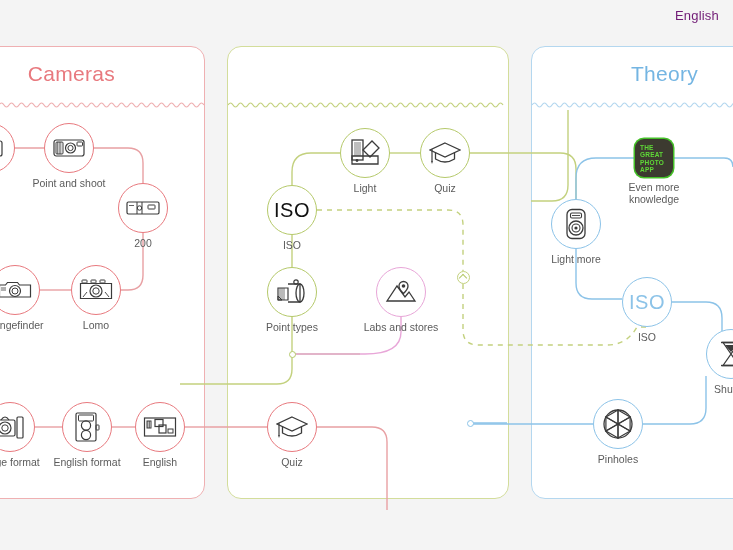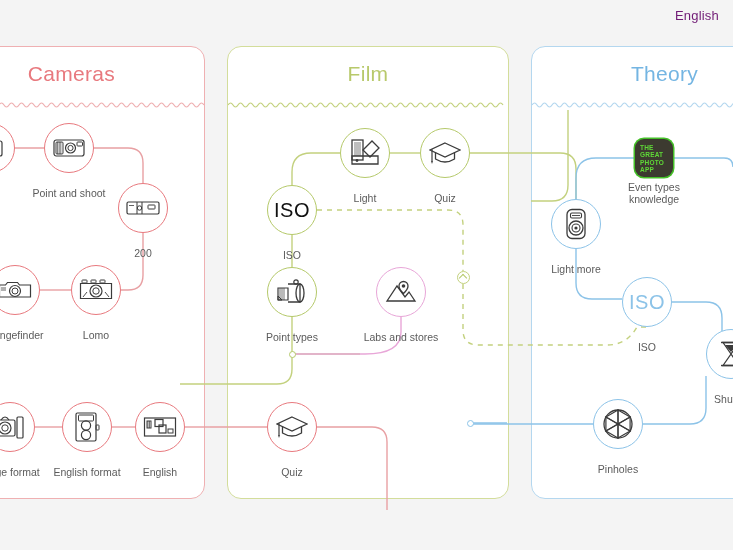--- a/index.html
+++ b/index.html
@@ -105,21 +105,21 @@
     border: 1.5px solid #ccc;
     box-sizing: border-box;
     display: flex;
     align-items: center;
     justify-content: center;
     cursor: pointer;
   }
   .node .label {
     position: absolute;
     left: -65px;
-    top: 39px;
+    top: 29px;
     width: 130px;
     text-align: center;
     font-size: 10.5px;
     color: #5b5b5b;
     line-height: 12px;
     white-space: pre-line;
   }
   .node.red .bubble { border-color: #e8797e; }
   .node.green .bubble { border-color: #b5c96a; }
   .node.blue .bubble { border-color: #8cc3e8; }
@@ -203,21 +203,20 @@
   </div>
 
   <div class="card" id="card-cameras">
     <div class="card-title">Cameras</div>
     <svg class="zigzag" viewBox="0 0 265 10" preserveAspectRatio="none">
       <path d="M0 5 q2.5 -4 5 0 t5 0 t5 0 t5 0 t5 0 t5 0 t5 0 t5 0 t5 0 t5 0 t5 0 t5 0 t5 0 t5 0 t5 0 t5 0 t5 0 t5 0 t5 0 t5 0 t5 0 t5 0 t5 0 t5 0 t5 0 t5 0 t5 0 t5 0 t5 0 t5 0 t5 0 t5 0 t5 0 t5 0 t5 0 t5 0 t5 0 t5 0 t5 0 t5 0 t5 0 t5 0 t5 0 t5 0 t5 0 t5 0 t5 0 t5 0 t5 0 t5 0 t5 0 t5 0 t5 0" fill="none" stroke="#efb0b2" stroke-width="1.2"></path>
     </svg>
   </div>
 
   <div class="card" id="card-film">
-    <div class="card-title">Film</div>
     <svg class="zigzag" viewBox="0 0 280 10" preserveAspectRatio="none">
       <path d="M0 5 q2.5 -4 5 0 t5 0 t5 0 t5 0 t5 0 t5 0 t5 0 t5 0 t5 0 t5 0 t5 0 t5 0 t5 0 t5 0 t5 0 t5 0 t5 0 t5 0 t5 0 t5 0 t5 0 t5 0 t5 0 t5 0 t5 0 t5 0 t5 0 t5 0 t5 0 t5 0 t5 0 t5 0 t5 0 t5 0 t5 0 t5 0 t5 0 t5 0 t5 0 t5 0 t5 0 t5 0 t5 0 t5 0 t5 0 t5 0 t5 0 t5 0 t5 0 t5 0 t5 0 t5 0 t5 0 t5 0 t5 0" fill="none" stroke="#c3d17e" stroke-width="1.2"></path>
     </svg>
   </div>
 
   <div class="card" id="card-theory">
     <div class="card-title">Theory</div>
     <svg class="zigzag" viewBox="0 0 265 10" preserveAspectRatio="none">
       <path d="M0 5 q2.5 -4 5 0 t5 0 t5 0 t5 0 t5 0 t5 0 t5 0 t5 0 t5 0 t5 0 t5 0 t5 0 t5 0 t5 0 t5 0 t5 0 t5 0 t5 0 t5 0 t5 0 t5 0 t5 0 t5 0 t5 0 t5 0 t5 0 t5 0 t5 0 t5 0 t5 0 t5 0 t5 0 t5 0 t5 0 t5 0 t5 0 t5 0 t5 0 t5 0 t5 0 t5 0 t5 0 t5 0 t5 0 t5 0 t5 0 t5 0 t5 0 t5 0 t5 0 t5 0 t5 0 t5 0" fill="none" stroke="#b4d7ef" stroke-width="1.2"></path>
     </svg>
@@ -443,21 +442,21 @@
     <div class="label">Quiz</div>
   </div>
 
   <div class="node app" style="left:654px; top:158px;">
     <div class="badge">
       <span>THE
 GREAT
 PHOTO
 APP</span>
     </div>
-    <div class="label">Even types
+    <div class="label">Even more
 knowledge</div>
   </div>
 
   <div class="node blue" style="left:576px; top:224px;">
     <div class="bubble">
       <svg width="24" height="32" viewBox="0 0 24 32">
         <rect x="3" y="1.5" width="18" height="29" rx="5" fill="none" stroke="#3b3b3b" stroke-width="1.3"></rect>
         <rect x="6.5" y="5" width="11" height="5" rx="1.4" fill="none" stroke="#3b3b3b" stroke-width="1.1"></rect>
         <line x1="8" y1="7.5" x2="16" y2="7.5" stroke="#3b3b3b" stroke-width=".9"></line>
         <circle cx="12" cy="20" r="7" fill="none" stroke="#3b3b3b" stroke-width="1.3"></circle>

